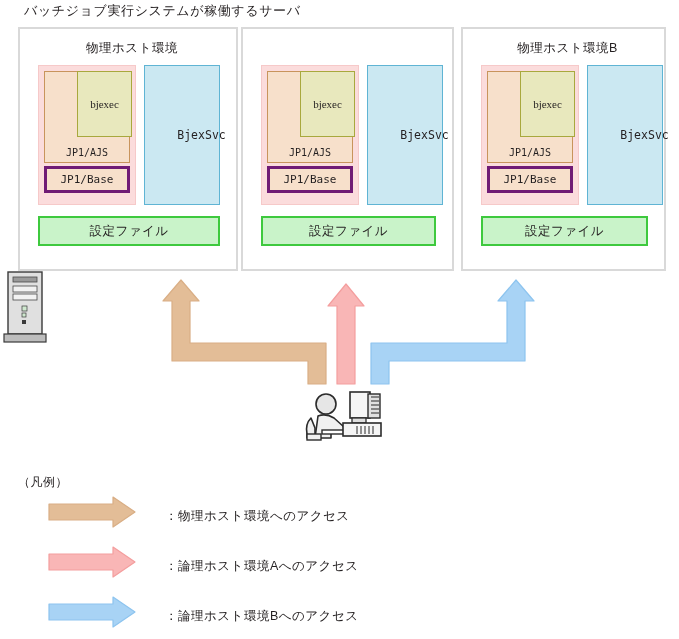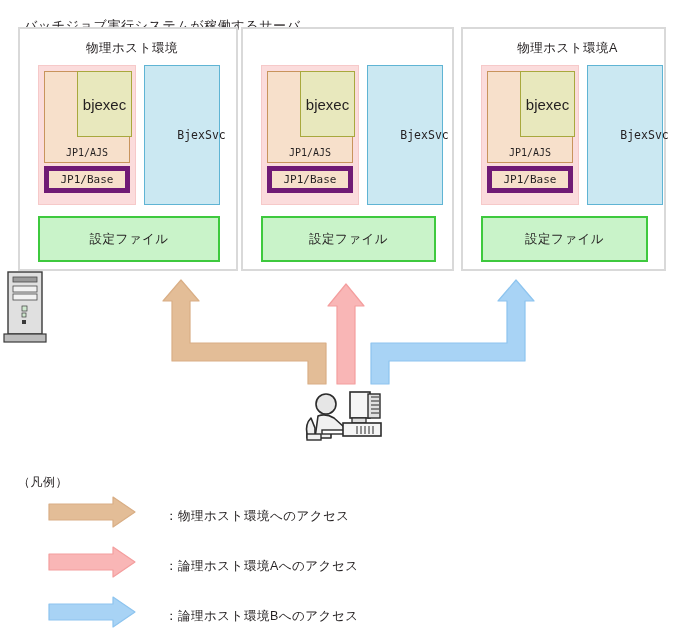--- a/index.html
+++ b/index.html
@@ -13,21 +13,21 @@
     position: relative;
     font-family: "Liberation Sans", "DejaVu Sans", sans-serif;
     color: #231f20;
     overflow: hidden;
   }
 
   
   #diagram-title {
     position: absolute;
     left: 24px;
-    top: 17px;
+    top: 2px;
     font-size: 13px;
     letter-spacing: 0.6px;
     white-space: nowrap;
   }
 
   
   .host-panel {
     position: absolute;
     top: 27px;
     height: 244px;
@@ -91,34 +91,34 @@
     width: 55px;
     height: 66px;
     background: #e8e8bd;
     border: 1px solid #a8a83d;
     box-sizing: border-box;
     display: flex;
     align-items: center;
     justify-content: center;
   }
   .bjexec-label {
-    font-family: Liberation Sans, sans-serif;
-    font-size: 15px;
+    font-family: Liberation Serif, serif;
+    font-size: 11px;
     white-space: nowrap;
   }
 
   
   .base-box {
     position: absolute;
     left: 5px;
     top: 100px;
     width: 86px;
     height: 27px;
     background: #f7e0cb;
-    border: 5px solid #701a75;
+    border: 3px solid #701a75;
     box-sizing: border-box;
     display: flex;
     align-items: center;
     justify-content: center;
   }
   .base-label {
     font-family: "DejaVu Sans Mono", "Liberation Mono", monospace;
     font-size: 11px;
     white-space: nowrap;
   }
@@ -143,21 +143,21 @@
     white-space: nowrap;
     padding-left: 39px;
   }
 
   
   .config-box {
     position: absolute;
     left: 18px;
     top: 187px;
     right: 16px;
-    height: 46px;
+    height: 30px;
     background: #c9f3c9;
     border: 2px solid #3ec93e;
     box-sizing: border-box;
     display: flex;
     align-items: center;
     justify-content: center;
   }
   .config-label {
     font-size: 12.5px;
     letter-spacing: 0.5px;
@@ -241,21 +241,21 @@
   </div>
   <div class="bjexsvc-box">
     <span class="bjexsvc-label">BjexSvc</span>
   </div>
   <div class="config-box">
     <span class="config-label">設定ファイル</span>
   </div>
 </div>
 
 <div class="host-panel" id="host-panel-2">
-  <div class="host-panel-title">物理ホスト環境A</div>
+  <div class="host-panel-title">物理ホスト環境B</div>
   <div class="logical-host-box">
     <div class="ajs-box">
       <div class="bjexec-box">
         <span class="bjexec-label">bjexec</span>
       </div>
       <div class="ajs-label">JP1/AJS</div>
     </div>
     <div class="base-box">
       <span class="base-label">JP1/Base</span>
     </div>

